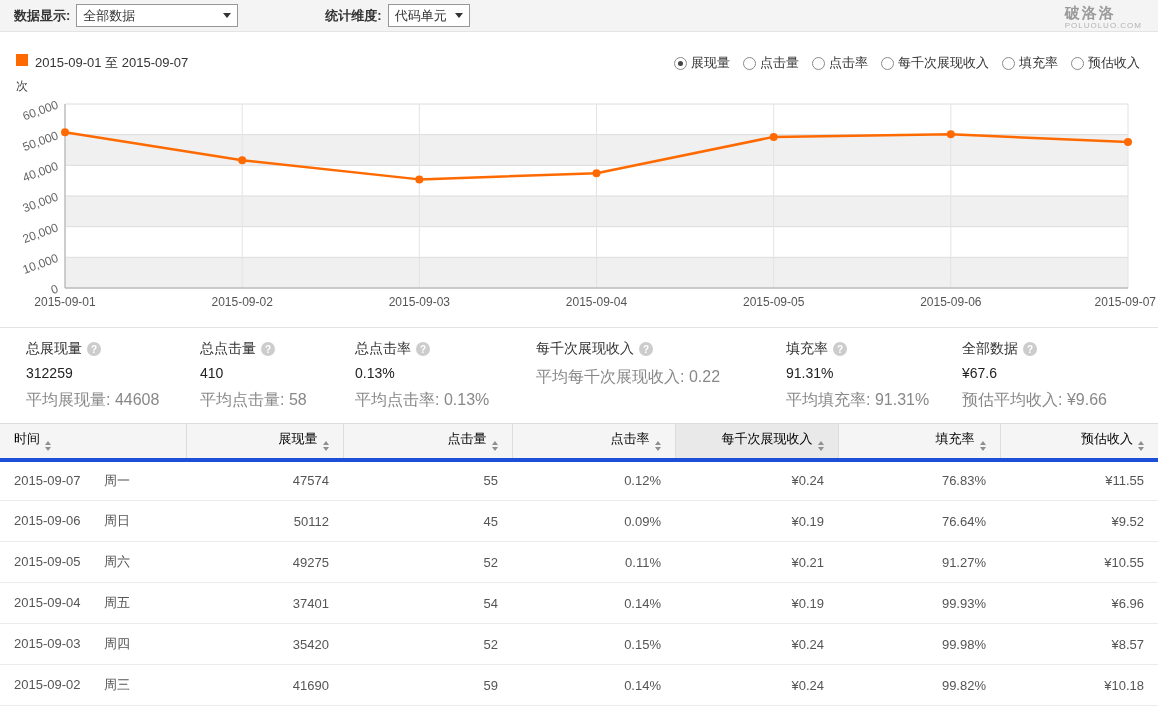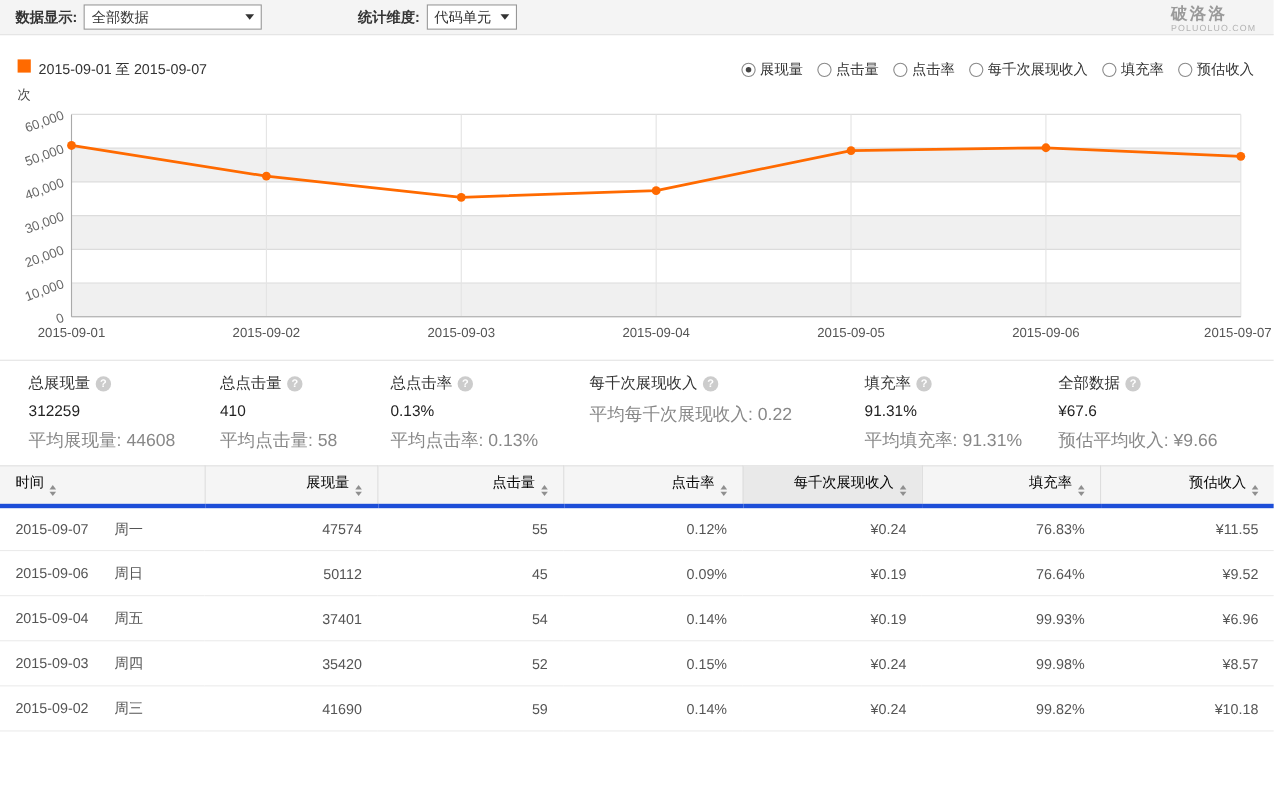--- a/index.html
+++ b/index.html
@@ -251,20 +251,29 @@
       <tr>
         <td class="time"><span class="date">2015-09-06</span><span class="wday">周日</span></td>
         <td class="num">50112</td>
         <td class="num">45</td>
         <td class="num">0.09%</td>
         <td class="num">¥0.19</td>
         <td class="num">76.64%</td>
         <td class="num">¥9.52</td>
       </tr>
       <tr>
+        <td class="time"><span class="date">2015-09-05</span><span class="wday">周六</span></td>
+        <td class="num">49275</td>
+        <td class="num">52</td>
+        <td class="num">0.11%</td>
+        <td class="num">¥0.21</td>
+        <td class="num">91.27%</td>
+        <td class="num">¥10.55</td>
+      </tr>
+      <tr>
         <td class="time"><span class="date">2015-09-04</span><span class="wday">周五</span></td>
         <td class="num">37401</td>
         <td class="num">54</td>
         <td class="num">0.14%</td>
         <td class="num">¥0.19</td>
         <td class="num">99.93%</td>
         <td class="num">¥6.96</td>
       </tr>
       <tr>
         <td class="time"><span class="date">2015-09-03</span><span class="wday">周四</span></td>

